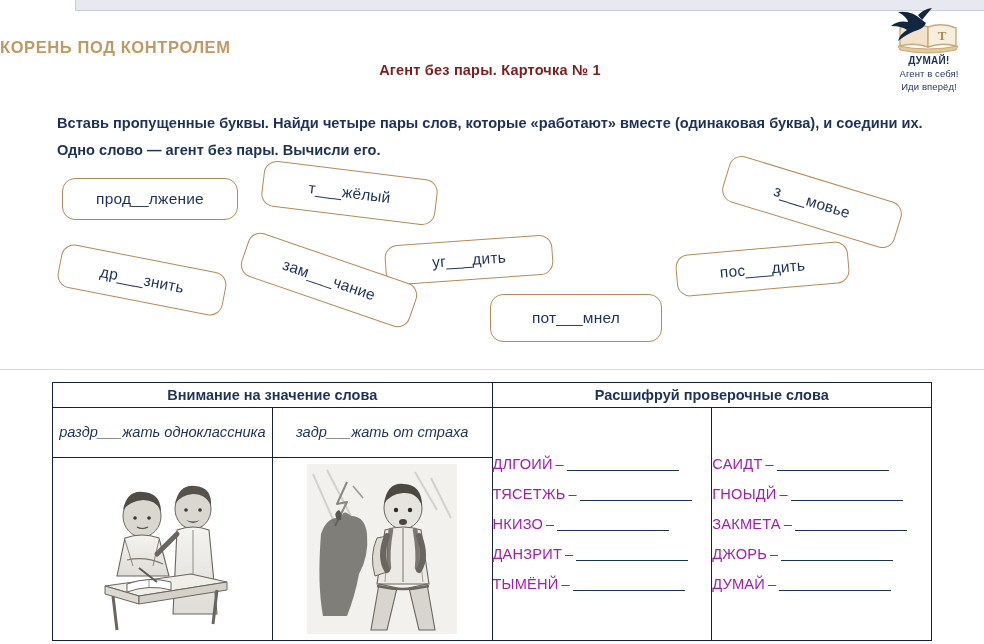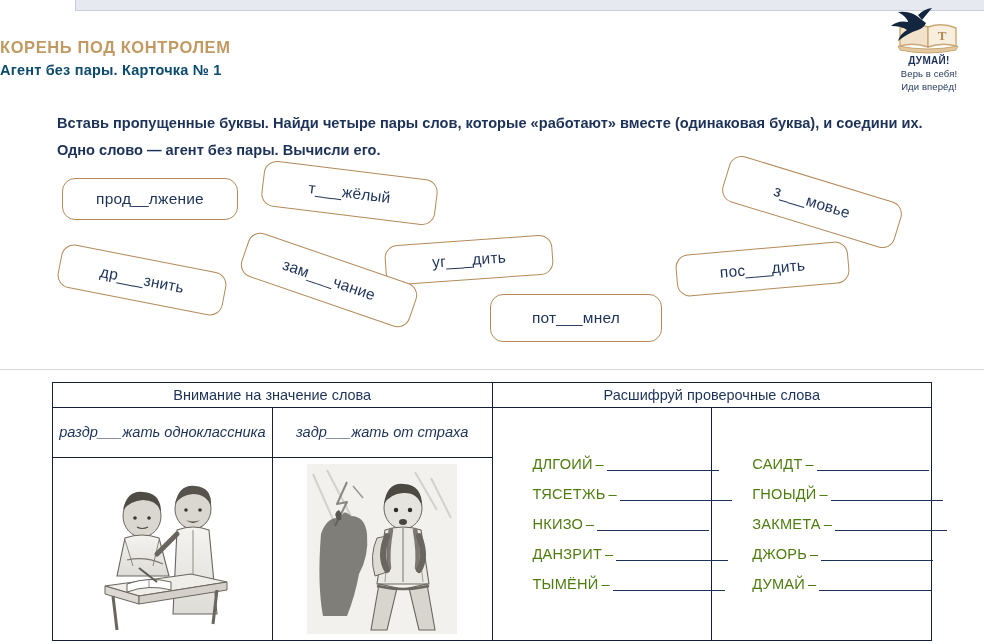--- a/index.html
+++ b/index.html
@@ -51,22 +51,22 @@
     left: 0; right: 0; top: 38px;
     text-align: left;
     color: #c09a62;
     font-weight: bold;
     font-size: 16.5px;
     letter-spacing: .6px;
   }
   .title-sub {
     position: absolute;
     left: 0; right: 4px; top: 62px;
-    text-align: left;
-    color: #0c4a6e;
+    text-align: center;
+    color: #7f1d1d;
     font-weight: bold;
     font-size: 14.5px;
     letter-spacing: .2px;
   }
 
   
   .instructions {
     position: absolute;
     left: 57px; top: 110px;
     width: 872px;
@@ -108,21 +108,21 @@
     table-layout: fixed;
   }
   .sheet-table td, .sheet-table th {
     border: 1.3px solid #14203a;
     padding: 0;
     vertical-align: middle;
   }
   .col-head {
     text-align: center;
     font-size: 14.5px;
-    font-weight: normal;
+    font-weight: bold;
     color: #1d3258;
     height: 25px;
     padding: 2px 4px;
   }
   .word-cell {
     text-align: center;
     font-size: 14.6px;
     line-height: 23px;
     color: #1d3258;
     height: 50px;
@@ -133,25 +133,24 @@
     height: 183px;
     text-align: center;
     padding: 4px;
   }
   .anagram-cell {
     padding: 10px 12px 8px 14px;
     vertical-align: top;
   }
   .anagram-row {
     font-size: 14.6px;
-    color: #4d7c0f;
+    color: #a21caf;
     line-height: 16px;
     margin-bottom: 14px;
     white-space: nowrap;
-    padding-left: 40px;
   }
   .anagram-row:last-child { margin-bottom: 0; }
   .ana-word { letter-spacing: .2px; }
   .ana-dash { padding: 0 3px; }
   .ana-line {
     display: inline-block;
     width: 112px;
     border-bottom: 1.4px solid #1d3258;
     vertical-align: -2px;
   }
@@ -171,21 +170,21 @@
       <path d="M22 40 L22 22 Q36 16 50 21 L50 41 Q36 36 22 40 Z" fill="#f2e2cc" stroke="#c9a876" stroke-width="1.4"></path>
       <path d="M50 41 L50 21 Q64 16 78 22 L78 40 Q64 36 50 41 Z" fill="#f7eede" stroke="#c9a876" stroke-width="1.4"></path>
       <path d="M20 40 Q50 46 80 40 L78 44 Q50 50 22 44 Z" fill="#e3c79d" stroke="#c9a876" stroke-width="1"></path>
       <text x="64" y="34" font-family="'Liberation Serif', serif" font-size="13" font-weight="bold" fill="#b08a52" text-anchor="middle">Т</text>
 
       <path d="M44 14 Q34 4 20 6 Q29 11 30 16 Q20 14 13 20 Q24 20 29 24 Q22 28 20 35 Q30 27 40 24 Q46 22 48 17 Z" fill="#12263f"></path>
       <path d="M40 9 Q46 3 54 2 Q48 9 44 14 Z" fill="#12263f"></path>
     </svg>
   </div>
   <div class="logo-line first">ДУМАЙ!</div>
-  <div class="logo-line">Верь в себя!</div>
+  <div class="logo-line">Агент в себя!</div>
   <div class="logo-line">Иди вперёд!</div>
 </div>
 
 <div class="title-main">КОРЕНЬ ПОД КОНТРОЛЕМ</div>
 <div class="title-sub">Агент без пары. Карточка № 1</div>
 
 <div class="instructions">Вставь пропущенные буквы. Найди четыре пары слов, которые «работают» вместе (одинаковая буква), и соедини их. Одно слово — агент без пары. Вычисли его.</div>
 
 <div class="cards" id="card-layer">
     <div class="card" style="left: 62px; top: 178px; width: 176px; height: 42px; transform: rotate(0deg);">прод__лжение</div>

